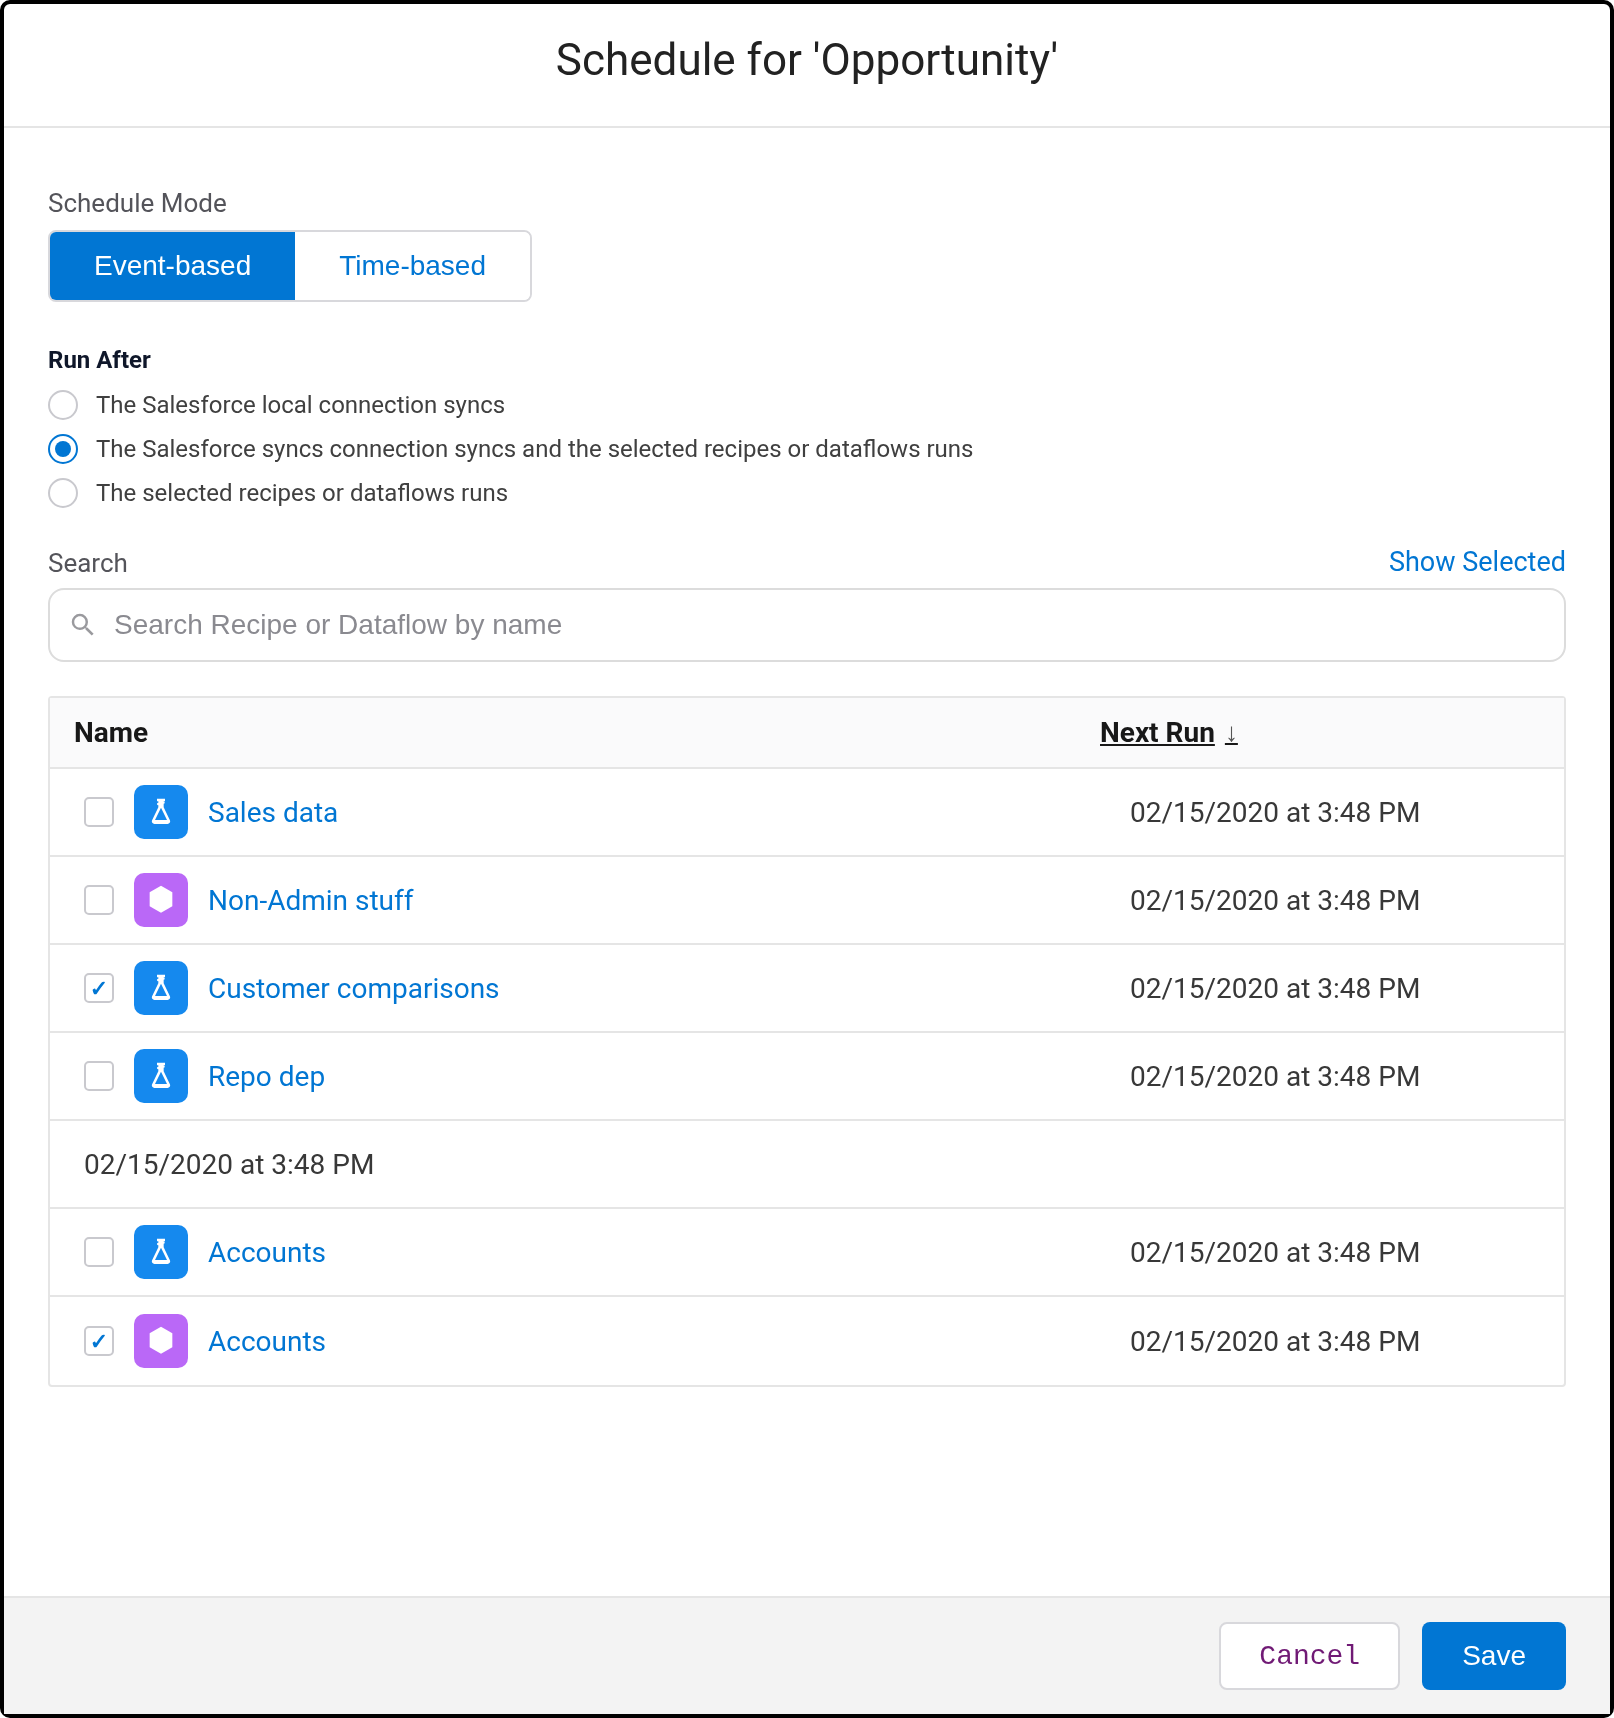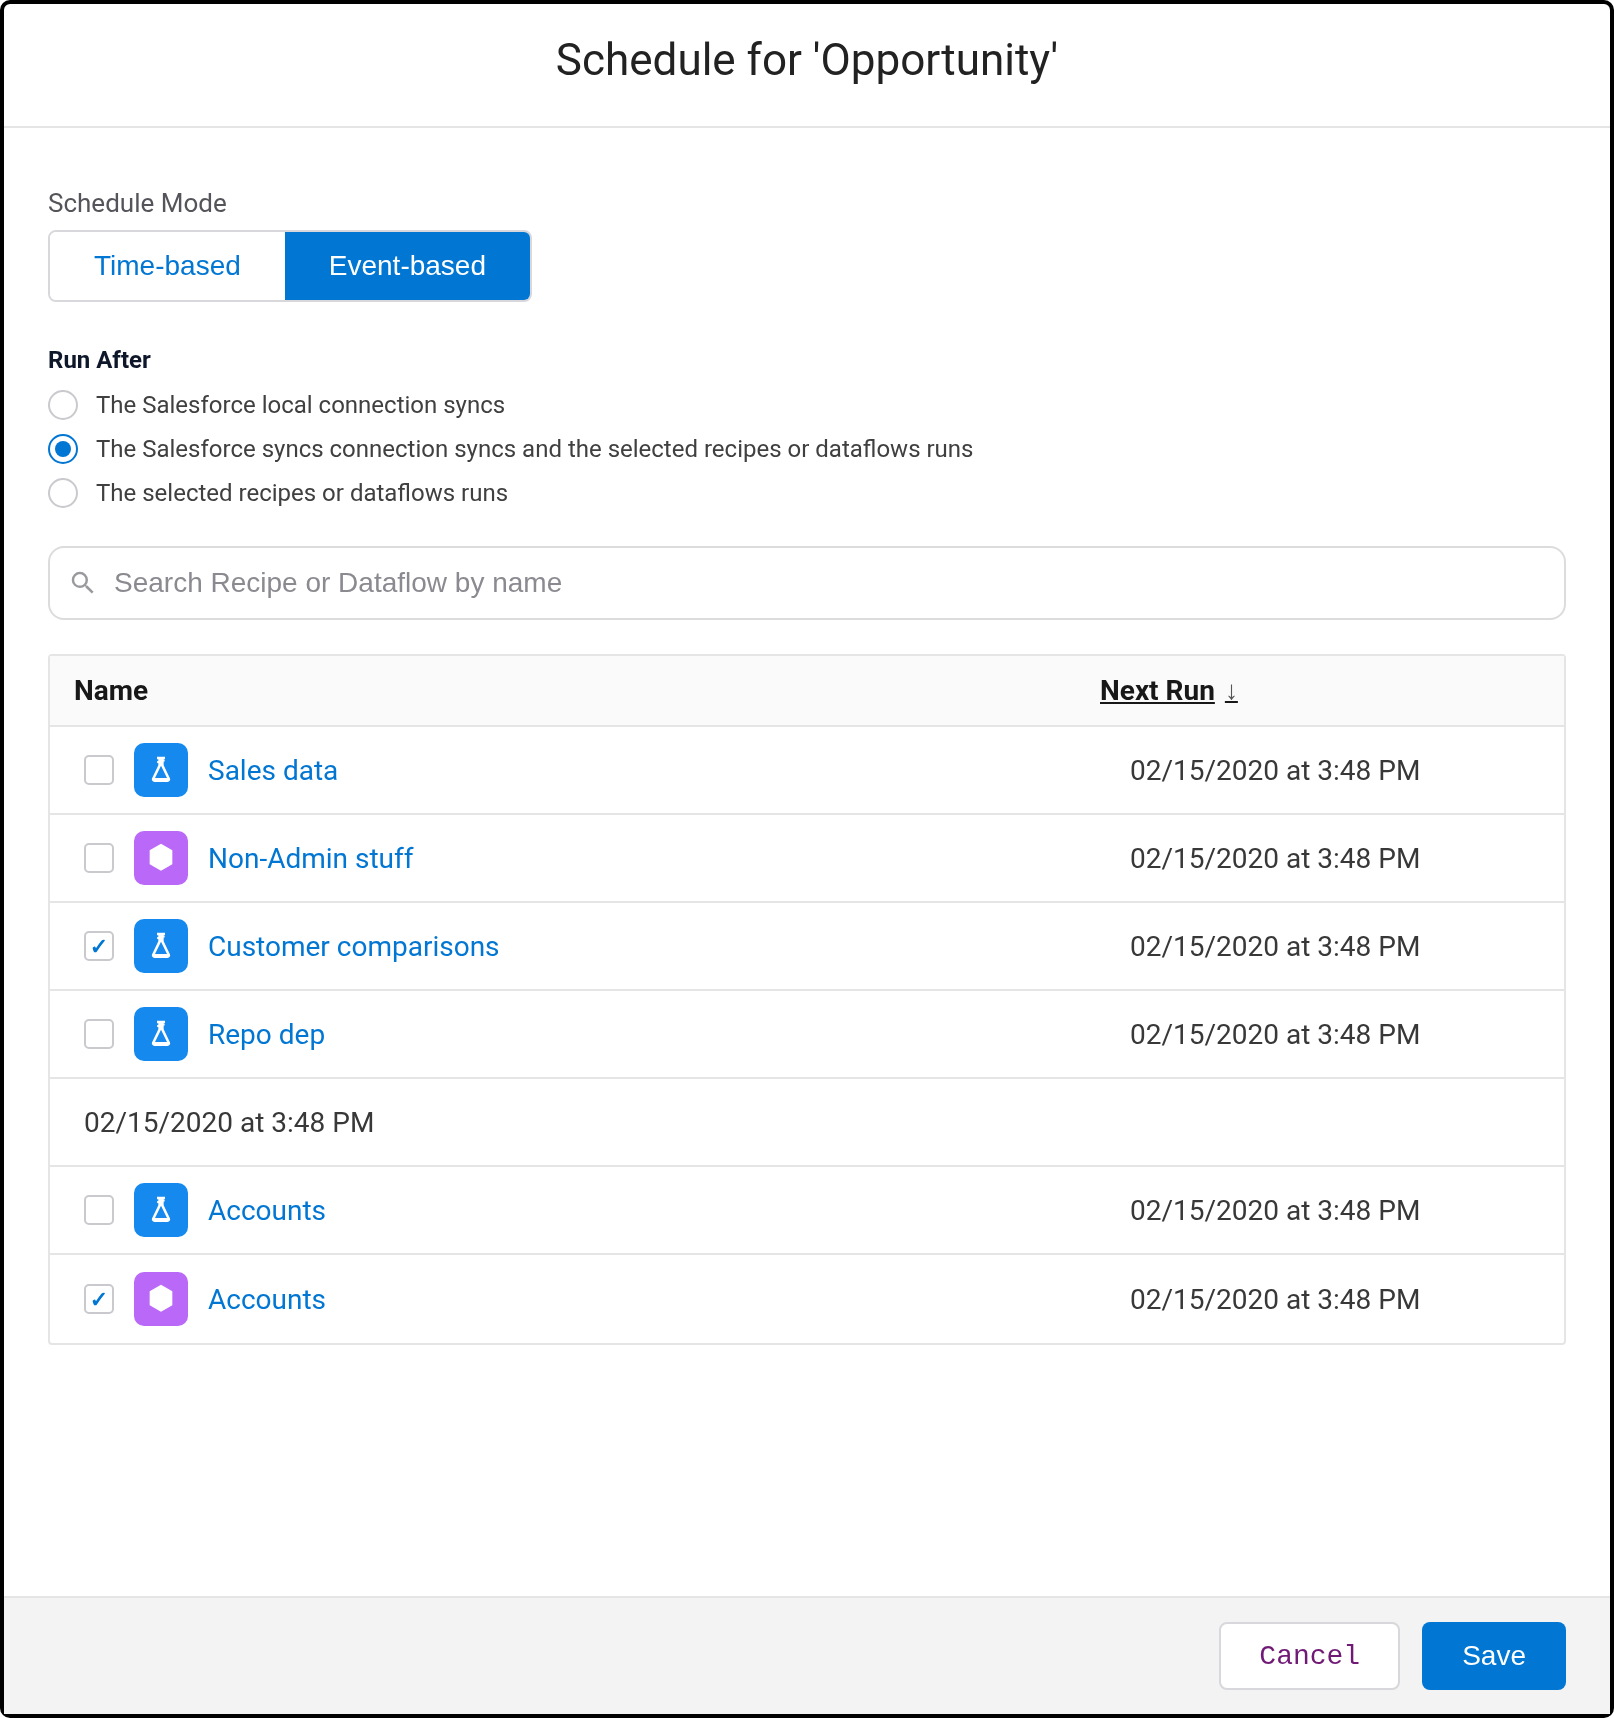--- a/index.html
+++ b/index.html
@@ -258,42 +258,46 @@
 
   <div class="modal-header">
     <h1 class="modal-title">Schedule for 'Opportunity'</h1>
   </div>
   <div class="divider-top"></div>
 
   <div class="content">
 
     <span class="section-label">Schedule Mode</span>
     <div class="toggle-group">
+      <button class="toggle-btn active">Event-based</button>
       <button class="toggle-btn">Time-based</button>
-      <button class="toggle-btn active">Event-based</button>
     </div>
 
     <div class="run-after-heading">Run After</div>
     <div class="radio-group">
       <div class="radio-row">
         <span class="radio-circle"></span>
         <span class="radio-label">The Salesforce local connection syncs</span>
       </div>
       <div class="radio-row">
         <span class="radio-circle selected">
             <span class="radio-dot"></span>
           </span>
         <span class="radio-label">The Salesforce syncs connection syncs and the selected recipes or dataflows runs</span>
       </div>
       <div class="radio-row">
         <span class="radio-circle"></span>
         <span class="radio-label">The selected recipes or dataflows runs</span>
       </div>
     </div>
 
+    <div class="search-header">
+      <span class="section-label" style="margin-bottom:0">Search</span>
+      <a class="show-selected-link">Show Selected</a>
+    </div>
     <div class="search-box">
       <svg class="search-icon-svg" viewBox="0 0 24 24">
           <path d="M15.5 14h-.79l-.28-.27A6.471 6.471 0 0 0 16 9.5 6.5 6.5 0 1 0 9.5 16c1.61 0 3.09-.59 4.23-1.57l.27.28v.79l5 4.99L20.49 19l-4.99-5zm-6 0C7.01 14 5 11.99 5 9.5S7.01 5 9.5 5 14 7.01 14 9.5 11.99 14 9.5 14z"></path>
         </svg>
       <input class="search-input" type="text" placeholder="Search Recipe or Dataflow by name" style="">
     </div>
 
     <div class="table-wrap">
       <div class="table-header">
         <div class="col-name">Name</div>

